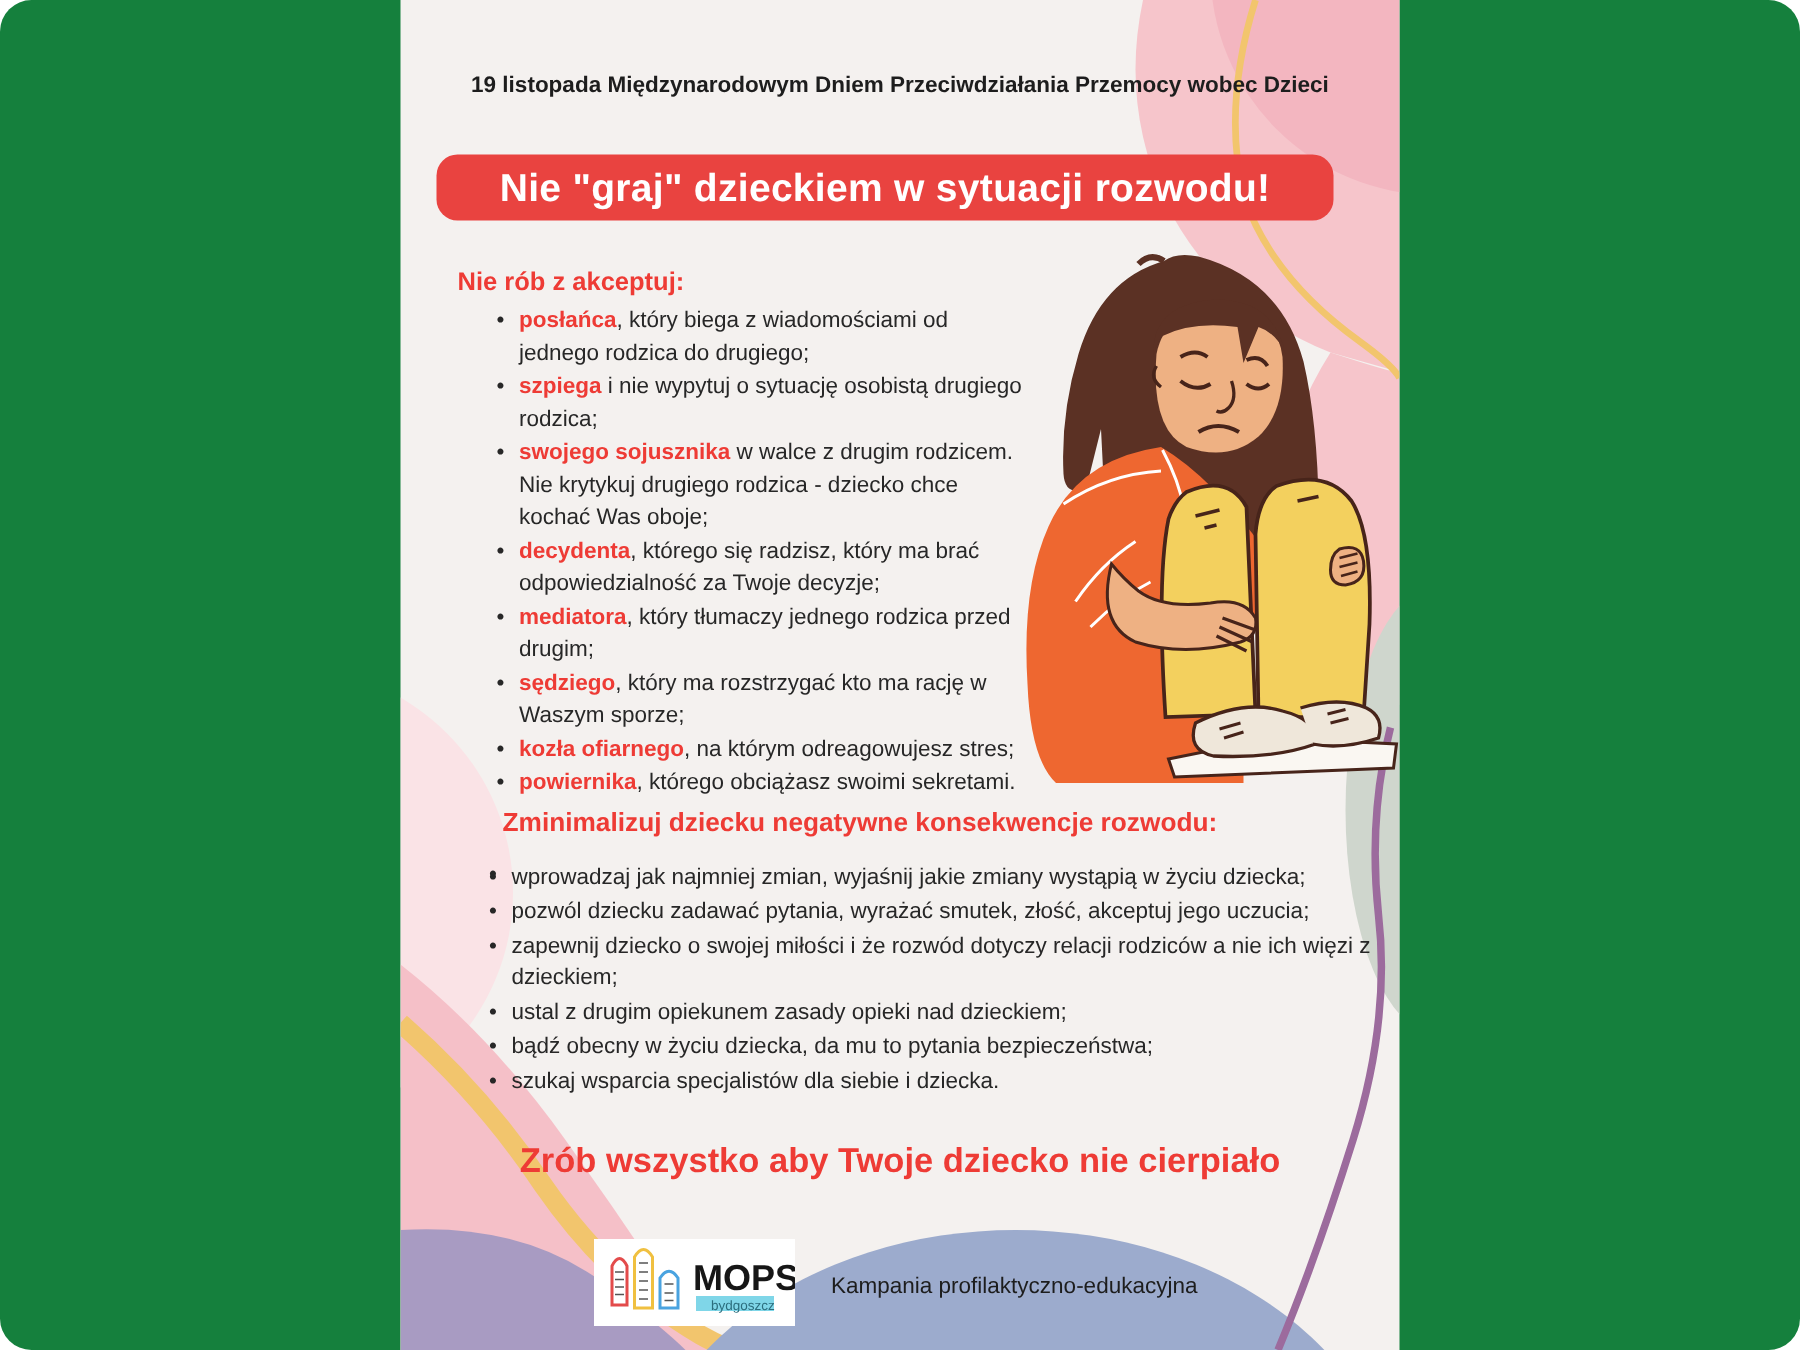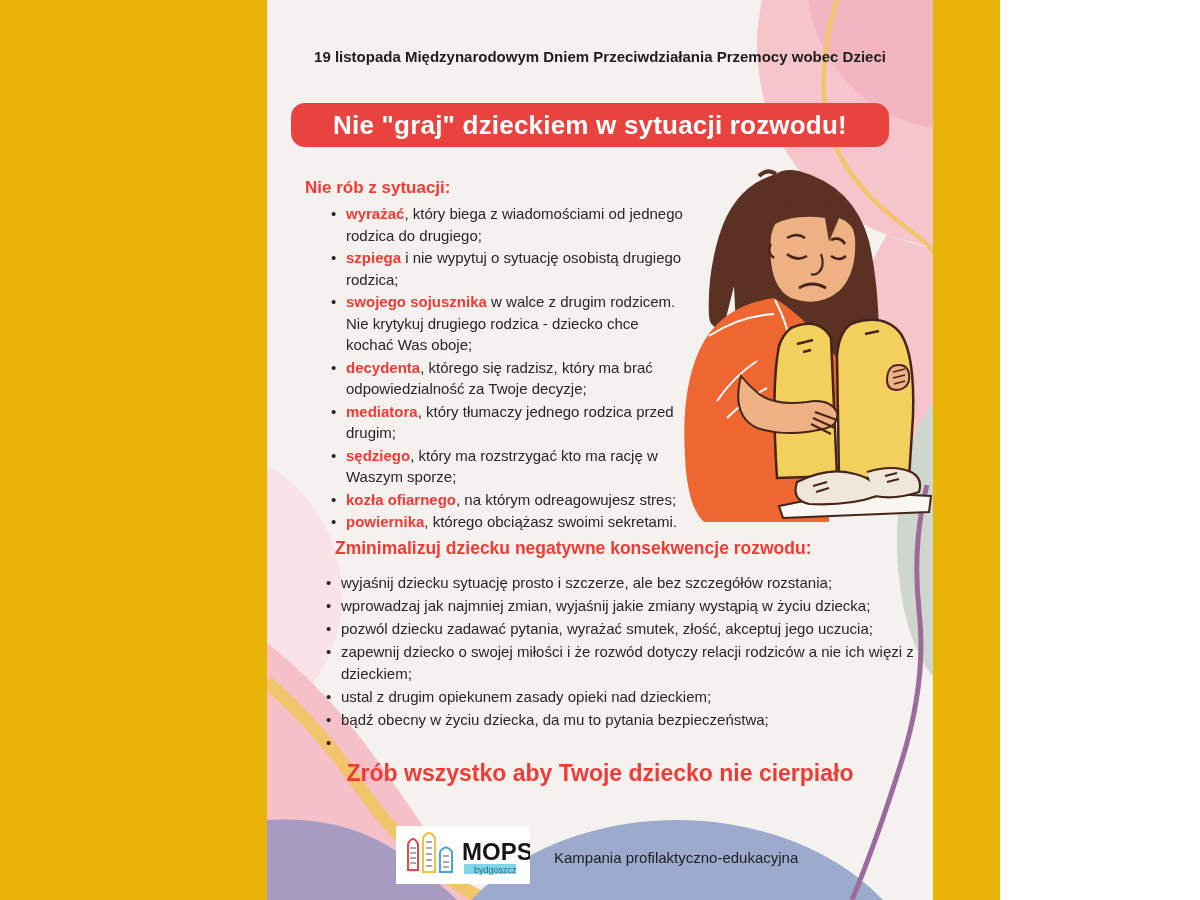--- a/index.html
+++ b/index.html
@@ -1,18 +1,18 @@
 <!DOCTYPE html>
 <html><head>
 <meta charset="utf-8">
 <style>
   * { margin:0; padding:0; box-sizing:border-box; }
   html,body { width:1200px; height:900px; background:#ffffff; overflow:hidden;
               font-family:"Liberation Sans", sans-serif; }
-  .stage { position:relative; width:1000px; height:900px; background:#eab308; }
+  .stage { position:relative; width:1200px; height:900px; background:#15803d;border-radius:21px; }
   .poster { position:absolute; left:267px; top:0; width:666px; height:900px;
             background:#f4f1ef; overflow:hidden; }
   .deco { position:absolute; inset:0; width:100%; height:100%; pointer-events:none; }
 
   .top-note { position:absolute; left:0; top:48px; width:100%; text-align:center;
               font-size:15px; font-weight:bold; color:#1d1d1d; letter-spacing:0; z-index:3;}
   .banner { position:absolute; left:24px; top:103px; width:598px; height:44px;
             background:#e94340; border-radius:14px; display:flex; align-items:center;
             justify-content:center; z-index:3; }
   .banner span { color:#ffffff; font-weight:bold; font-size:26px; letter-spacing:0.2px; }
@@ -67,41 +67,41 @@
       <ellipse cx="410" cy="1015" rx="255" ry="195" fill="#9cabcd"></ellipse>
 
       <path d="M 660 485 Q 645 545 652 610 Q 660 680 635 760 Q 610 840 585 900" fill="none" stroke="#9c6b9d" stroke-width="5"></path>
     </svg>
 
     <div class="top-note">19 listopada Międzynarodowym Dniem Przeciwdziałania Przemocy wobec Dzieci</div>
     <div class="banner">
       <span>Nie "graj" dzieckiem w sytuacji rozwodu!</span>
     </div>
 
-    <div class="sec1-head">Nie rób z sytuacji:</div>
+    <div class="sec1-head">Nie rób z akceptuj:</div>
     <ul class="list1">
-      <li><span class="bullet">•</span><span class="lead">wyrażać</span><span>, który biega z wiadomościami od jednego rodzica do drugiego;</span></li>
+      <li><span class="bullet">•</span><span class="lead">posłańca</span><span>, który biega z wiadomościami od jednego rodzica do drugiego;</span></li>
       <li><span class="bullet">•</span><span class="lead">szpiega</span><span> i nie wypytuj o sytuację osobistą drugiego rodzica;</span></li>
       <li><span class="bullet">•</span><span class="lead">swojego sojusznika</span><span> w walce z drugim rodzicem. Nie krytykuj drugiego rodzica - dziecko chce kochać Was oboje;</span></li>
       <li><span class="bullet">•</span><span class="lead">decydenta</span><span>, którego się radzisz, który ma brać odpowiedzialność za Twoje decyzje;</span></li>
       <li><span class="bullet">•</span><span class="lead">mediatora</span><span>, który tłumaczy jednego rodzica przed drugim;</span></li>
       <li><span class="bullet">•</span><span class="lead">sędziego</span><span>, który ma rozstrzygać kto ma rację w Waszym sporze;</span></li>
       <li><span class="bullet">•</span><span class="lead">kozła ofiarnego</span><span>, na którym odreagowujesz stres;</span></li>
       <li><span class="bullet">•</span><span class="lead">powiernika</span><span>, którego obciążasz swoimi sekretami.</span></li>
     </ul>
 
     <div class="sec2-head">Zminimalizuj dziecku negatywne konsekwencje rozwodu:</div>
     <ul class="list2">
-      <li><span class="bullet">•</span><span>wyjaśnij dziecku sytuację prosto i szczerze, ale bez szczegółów rozstania;</span></li>
+      <li><span class="bullet">•</span></li>
       <li><span class="bullet">•</span><span>wprowadzaj jak najmniej zmian, wyjaśnij jakie zmiany wystąpią w życiu dziecka;</span></li>
       <li><span class="bullet">•</span><span>pozwól dziecku zadawać pytania, wyrażać smutek, złość, akceptuj jego uczucia;</span></li>
       <li><span class="bullet">•</span><span>zapewnij dziecko o swojej miłości i że rozwód dotyczy relacji rodziców a nie ich więzi z dzieckiem;</span></li>
       <li><span class="bullet">•</span><span>ustal z drugim opiekunem zasady opieki nad dzieckiem;</span></li>
       <li><span class="bullet">•</span><span>bądź obecny w życiu dziecka, da mu to pytania bezpieczeństwa;</span></li>
-      <li><span class="bullet">•</span></li>
+      <li><span class="bullet">•</span><span>szukaj wsparcia specjalistów dla siebie i dziecka.</span></li>
     </ul>
 
     <div class="tagline">Zrób wszystko aby Twoje dziecko nie cierpiało</div>
 
     <svg class="girl" viewBox="0 0 254 360" aria-hidden="true">
 
       <path d="M 97 8 Q 55 20 40 70 Q 28 110 30 150 Q 31 165 45 160 L 55 120 L 60 220 Q 100 240 150 235 L 190 272 Q 200 278 198 250 Q 205 140 190 75 Q 175 20 120 5 Q 105 2 97 8 Z" fill="#5b3124"></path>
 
       <path d="M 97 8 Q 88 2 80 10" fill="none" stroke="#5b3124" stroke-width="4"></path>
 

